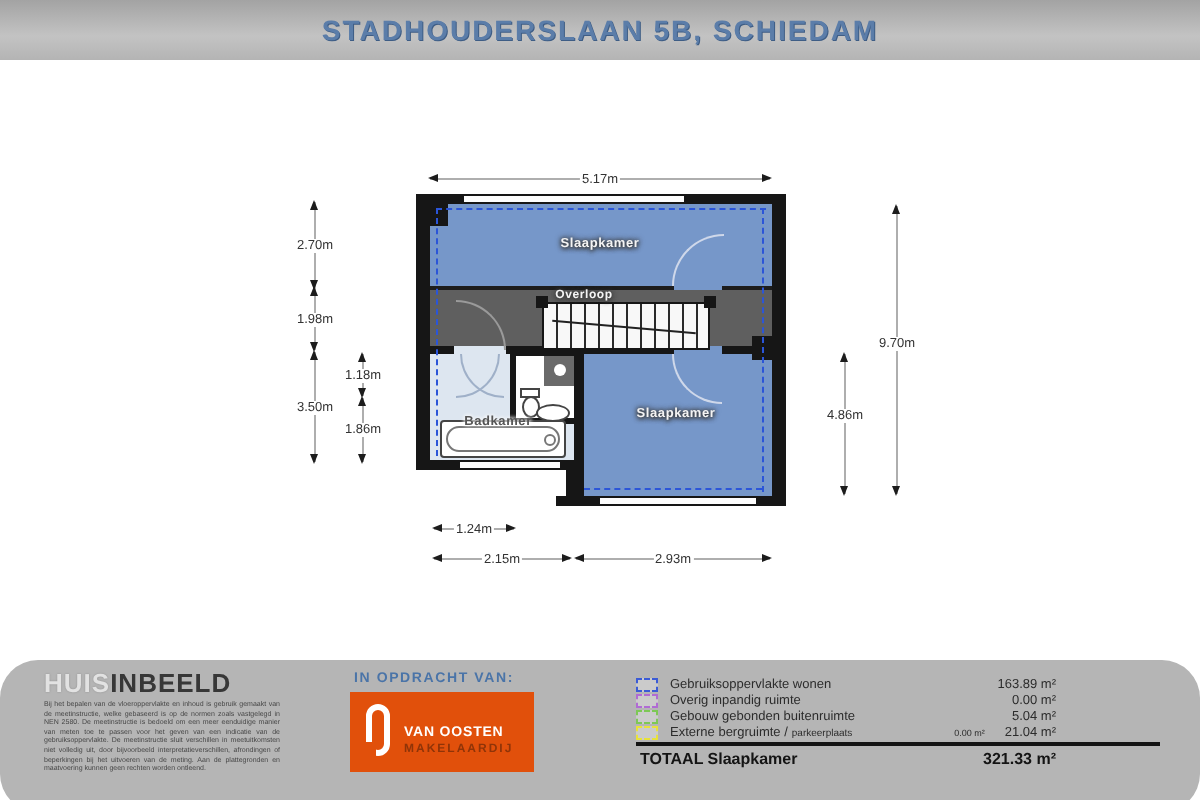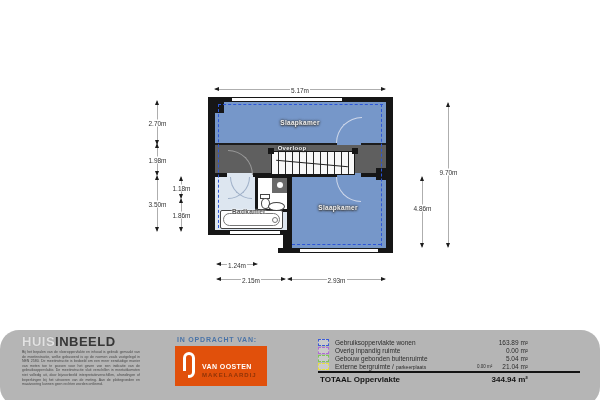--- a/index.html
+++ b/index.html
@@ -59,20 +59,23 @@
   .lval{text-align:right;}
   .ldivider{position:absolute;left:318px;top:41px;width:262px;height:2px;background:#141414;}
   .trow{position:absolute;left:320px;width:208px;display:flex;font-size:8px;font-weight:bold;color:#141414;white-space:nowrap;}
   .tval{margin-left:auto;}
 </style>
 </head>
 <body>
 
 <div class="stage">
 
+  <div class="hdr">
+    <h1>STADHOUDERSLAAN 5B, SCHIEDAM</h1>
+  </div>
 
   <div>
 
     <div class="room" style="left:215px;top:102px;width:171px;height:41px;background:#7697c9;"></div>
     <div class="room" style="left:215px;top:145px;width:171px;height:28px;background:#5f5f5f;"></div>
     <div class="room" style="left:215px;top:177px;width:72px;height:53px;background:#dde6f0;"></div>
     <div class="room" style="left:292px;top:177px;width:94px;height:71px;background:#7697c9;"></div>
 
     <div class="wall" style="left:208px;top:97px;width:7px;height:136px;"></div>
     <div class="wall" style="left:208px;top:97px;width:185px;height:5px;"></div>
@@ -214,18 +217,18 @@
       <span class="lval">5.04 m²</span>
     </div>
     <div class="lrow" style="top:32px;">
       <span class="swatch" style="border-color: rgb(232, 226, 58);"></span>
       <span class="llabel"><span>Externe bergruimte /</span><span class="lsmall">parkeerplaats</span></span>
       <span class="lextra">0.00 m²</span>
       <span class="lval">21.04 m²</span>
     </div>
     <div class="ldivider"></div>
     <div class="trow" style="top:45px;">
-      <span>TOTAAL Oppervlakte</span>
-      <span class="tval">344.94 m²</span>
+      <span>TOTAAL Slaapkamer</span>
+      <span class="tval">321.33 m²</span>
     </div>
   </div>
 
 </div>
 
 </body></html>

